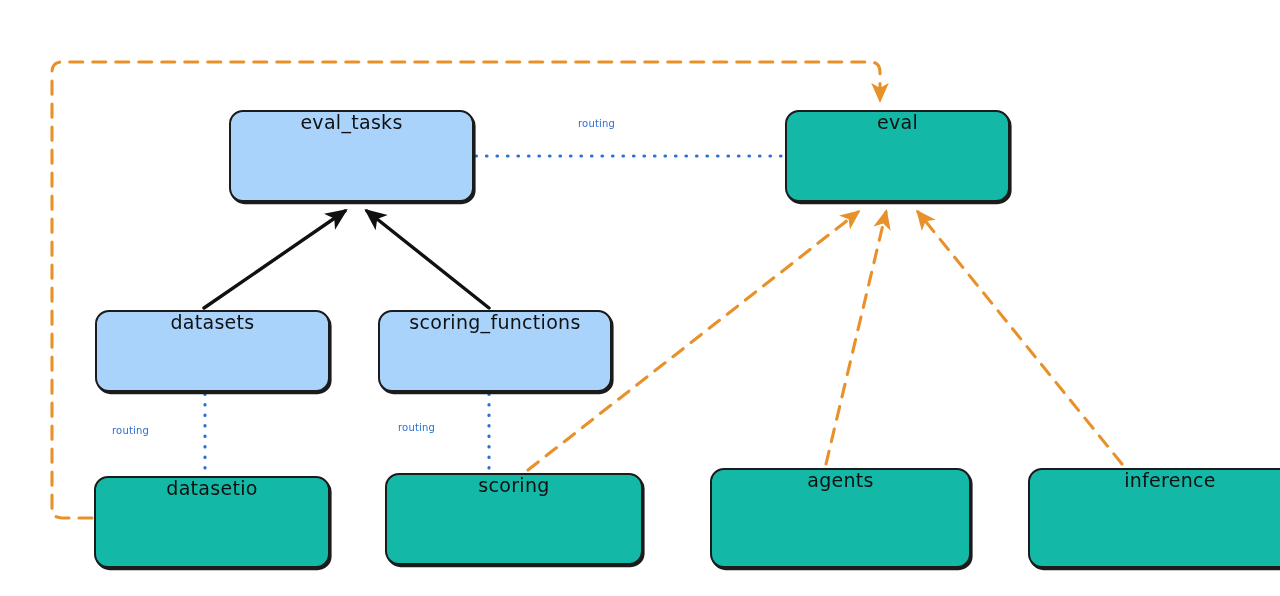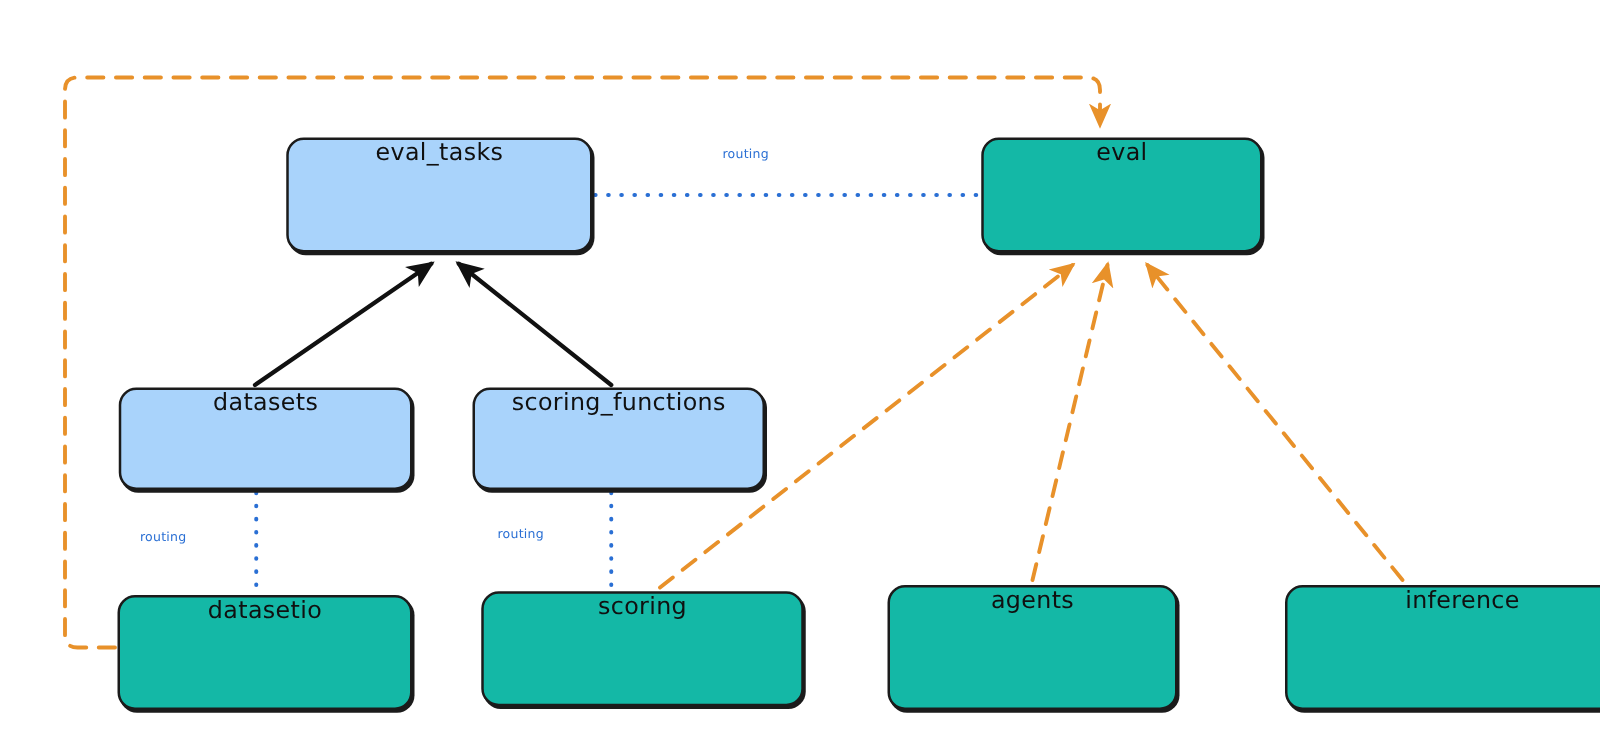--- a/index.html
+++ b/index.html
@@ -132,21 +132,21 @@
   </div>
 
   <div class="node green" style="left:94px; top:476px; width:236px; height:92px;">
     <span class="node-label">datasetio</span>
   </div>
 
   <div class="node green" style="left:385px; top:473px; width:258px; height:92px;">
     <span class="node-label">scoring</span>
   </div>
 
-  <div class="node green" style="left:710px; top:468px; width:232px; height:100px;">
+  <div class="node green" style="left:710px; top:468px; width:261px; height:100px;">
     <span class="node-label">agents</span>
   </div>
 
   <div class="node green" style="left:1028px; top:468px; width:284px; height:100px;">
     <span class="node-label">inference</span>
   </div>
 
   <div class="edge-label" style="left:578px; top:118px;">routing</div>
 
   <div class="edge-label" style="left:112px; top:425px;">routing</div>

